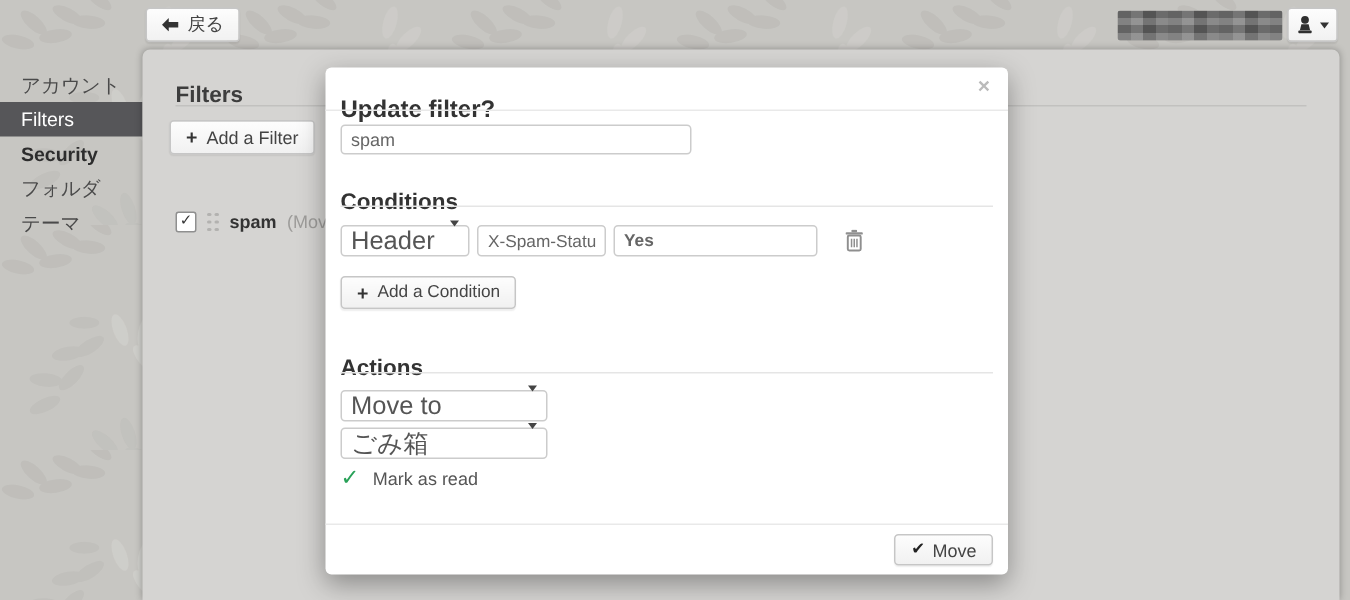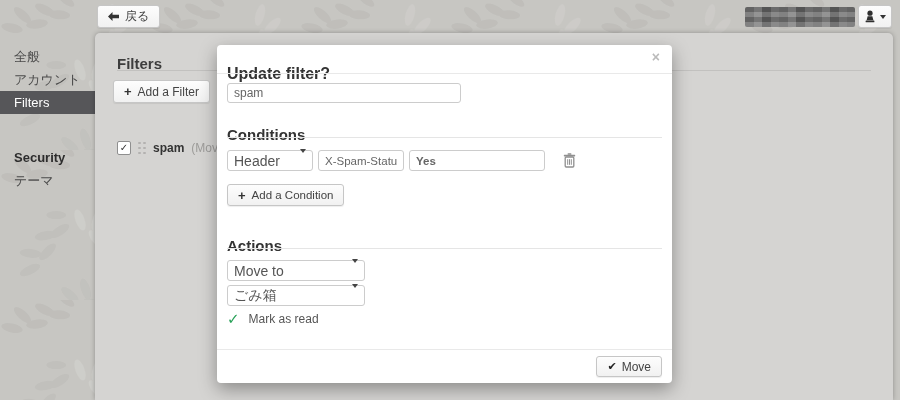--- a/index.html
+++ b/index.html
@@ -20,21 +20,21 @@
      background:
        repeating-linear-gradient(0deg, rgba(255,255,255,.14) 0 5px, rgba(0,0,0,.10) 5px 10px),
        repeating-linear-gradient(90deg,#6e6e6e 0 9px,#828282 9px 17px,#5d5d5d 17px 26px,#777 26px 34px);}
   .user-btn{position:absolute;left:858px;top:5px;width:34px;height:23px;z-index:2;padding:0 5px;gap:4px;}
   .caret{width:0;height:0;border-left:3.5px solid transparent;border-right:3.5px solid transparent;border-top:4px solid #333;}
 
   
   .sidebar{position:absolute;left:0;top:45px;width:95px;z-index:1;}
   .side-item{height:23px;line-height:23px;padding-left:14px;font-size:13px;color:#4a4a4a;cursor:pointer;}
   .side-item.selected{background:#565659;color:#fff;}
-  .side-item.strong{font-weight:700;color:#2d2d2d;margin-top:32px;}
+  .side-item.strong{font-weight:700;color:#2d2d2d;}
 
   
   .panel{position:absolute;left:95px;top:33px;width:798px;height:367px;background:#d5d4d2;
          border-radius:5px 5px 0 0;box-shadow:0 0 5px rgba(0,0,0,.28);z-index:1;}
   .panel-title{position:absolute;left:22px;top:12px;font-size:15px;font-weight:700;color:#3d3d3d;}
   .panel-divider{position:absolute;left:22px;right:22px;top:37px;height:1px;background:#c2c1bf;}
   .toolbar{position:absolute;left:18px;top:47px;display:flex;gap:8px;}
   .icon-btn{width:36px;padding:0;}
   .filter-row{position:absolute;left:22px;top:108px;display:flex;align-items:center;gap:7px;}
   .checkbox{width:12px;height:12px;background:#fff;border:1px solid #8f8f8f;border-radius:2px;
@@ -50,21 +50,21 @@
   .m-title{position:absolute;left:10px;top:7px;font-size:16px;font-weight:700;color:#333;}
   .m-close{position:absolute;right:12px;top:4px;font-size:14px;font-weight:700;color:#bbb;cursor:pointer;}
   .m-hdiv{position:absolute;left:0;right:0;top:28px;height:1px;background:#e9e9e9;}
   .m-input{position:absolute;box-sizing:border-box;border:1px solid #ccc;border-radius:3px;height:20px;
            font-size:12px;color:#666;padding:0 6px;font-family:inherit;background:#fff;}
   .in-name{left:10px;top:38px;width:234px;}
   .m-h2{position:absolute;left:10px;font-size:15px;color:#333;}
   .m-sdiv{position:absolute;left:10px;right:10px;height:1px;background:#e5e5e5;}
   .cond-row{position:absolute;left:10px;top:105px;display:flex;align-items:center;gap:5px;}
   .sel{box-sizing:border-box;height:21px;border:1px solid #ccc;border-radius:3px;background:#fff;
-       display:flex;align-items:center;padding:0 6px;font-size:14px;color:#555;cursor:pointer;}
+       display:flex;align-items:center;padding:0 6px;font-size:17px;color:#555;cursor:pointer;}
   .sel .sc{margin-left:auto;padding-left:5px;}
   .sel .sc .caret{border-top-color:#444;transform:scale(.85);}
   .cin{box-sizing:border-box;height:21px;border:1px solid #ccc;border-radius:3px;font-size:11.5px;
        color:#666;padding:0 6px;font-family:inherit;}
   .trash{margin-left:13px;display:flex;align-items:center;cursor:pointer;}
   .add-cond{position:absolute;left:10px;top:139px;height:22px;font-size:11.5px;}
   .sel-action{position:absolute;left:10px;top:215px;width:138px;}
   .sel-folder{position:absolute;left:10px;top:240px;width:138px;text-align:right;}
   .mark-read{position:absolute;left:10px;top:266px;display:flex;align-items:center;gap:9px;cursor:pointer;}
   .green-check{color:#28a158;font-size:15px;font-weight:700;line-height:1;}
@@ -112,24 +112,24 @@
   <button class="btn user-btn">
     <svg width="12" height="13" viewBox="0 0 12 13">
       <circle cx="6" cy="3.2" r="2.6" fill="#2f2f2f"></circle>
       <path d="M3.6 6.2 h4.8 l1 4 h-6.8 z" fill="#2f2f2f"></path>
       <rect x="1.6" y="10.4" width="8.8" height="1.8" rx="0.5" fill="#2f2f2f"></rect>
     </svg>
     <span class="caret"></span>
   </button>
 
   <nav class="sidebar">
-    <div class="side-item">全般</div>
     <div class="side-item">アカウント</div>
     <div class="side-item selected">Filters</div>
     <div class="side-item strong">Security</div>
+    <div class="side-item">フォルダ</div>
     <div class="side-item">テーマ</div>
   </nav>
 
   <section class="panel">
     <h1 class="panel-title">Filters</h1>
     <div class="panel-divider"></div>
 
     <div class="toolbar">
       <button class="btn">
         <span class="plus">+</span>

